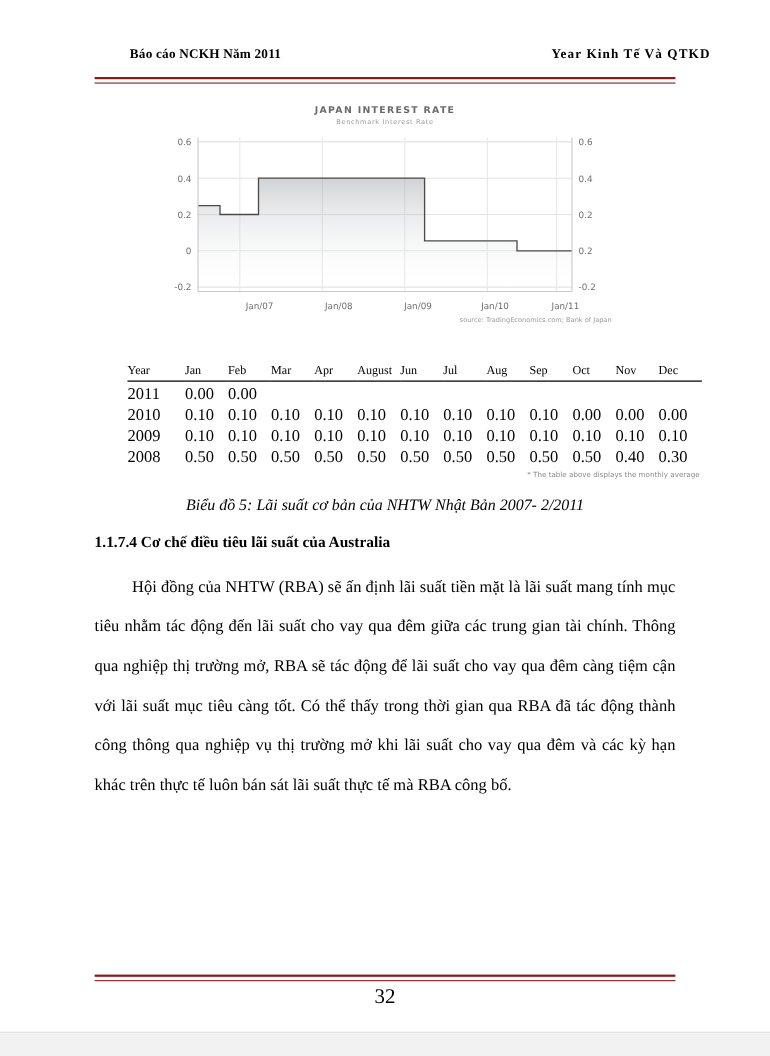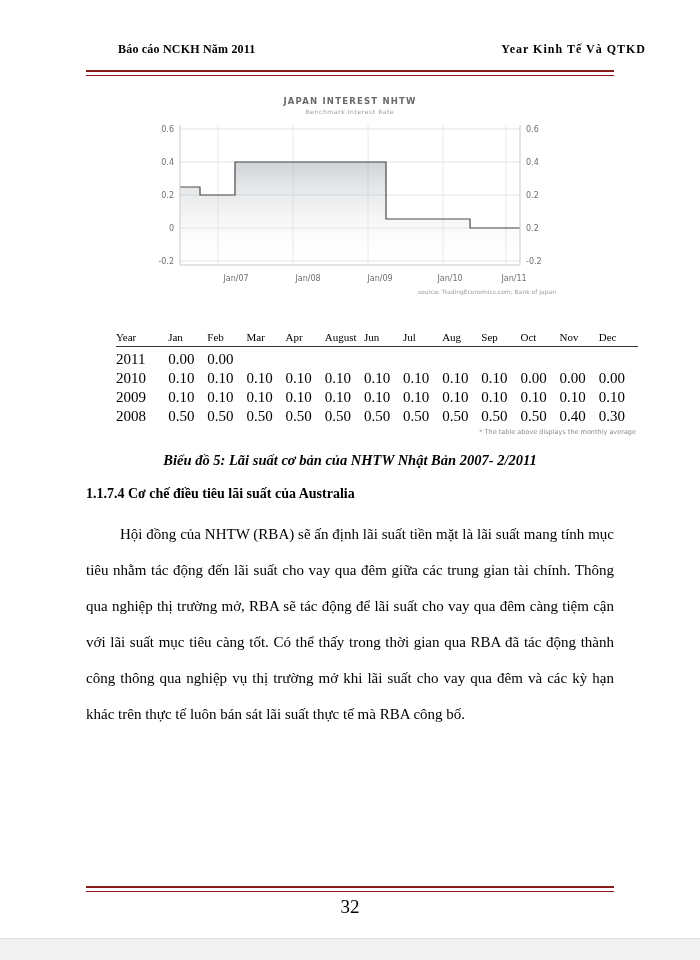--- a/index.html
+++ b/index.html
@@ -128,21 +128,21 @@
     margin-top: 2px;
     padding-right: 2px;
   }
   
   .caption {
     position: absolute;
     left: 86px;
     top: 452px;
     width: 528px;
     text-align: center;
-    font-weight: bold;
+    font-weight: normal;
     font-style: italic;
     font-size: 14.5px;
   }
   .heading {
     position: absolute;
     left: 86px;
     top: 486px;
     width: 528px;
     font-weight: bold;
     font-size: 14px;
@@ -195,21 +195,21 @@
 
 <div class="page">
 
   <div class="header">
     <span class="header-left">Báo cáo NCKH Năm 2011</span>
     <span class="header-right">Year Kinh Tế Và  QTKD</span>
   </div>
   <div class="rule-top"></div>
 
   <div class="chart-block">
-    <div class="chart-title">JAPAN INTEREST NHTW</div>
+    <div class="chart-title">JAPAN INTEREST RATE</div>
     <div class="chart-subtitle">Benchmark Interest Rate</div>
     <div class="plot-wrap">
       <svg class="plot-svg" width="420" height="170" viewBox="0 0 420 170">
 
         <rect x="40" y="6" width="340" height="140" fill="#ffffff" stroke="none"></rect>
 
         <line x1="40" y1="10" x2="380" y2="10" stroke="#e3e3e3" stroke-width="1"></line>
         <line x1="40" y1="43" x2="380" y2="43" stroke="#e3e3e3" stroke-width="1"></line>
         <line x1="40" y1="76" x2="380" y2="76" stroke="#e3e3e3" stroke-width="1"></line>
         <line x1="40" y1="109" x2="380" y2="109" stroke="#e3e3e3" stroke-width="1"></line>

